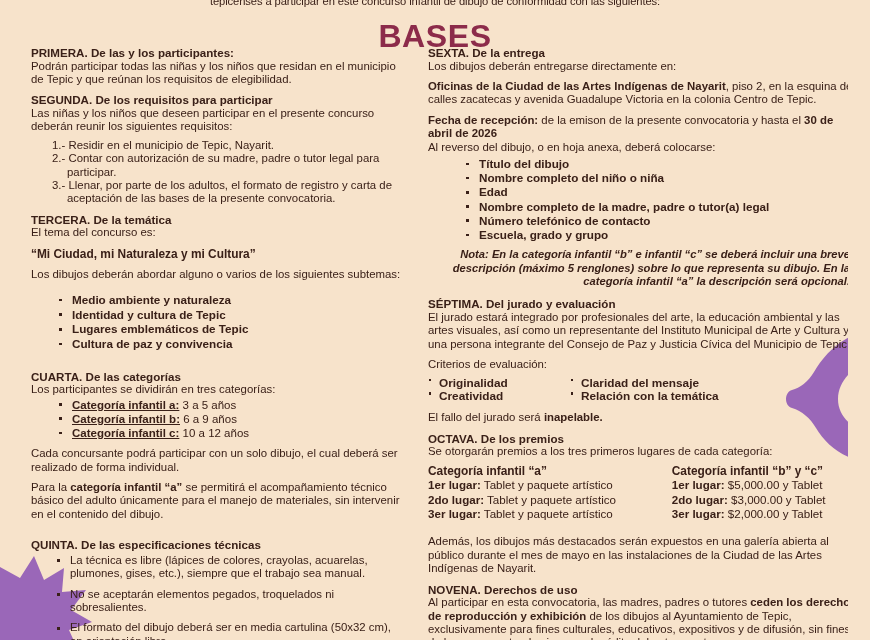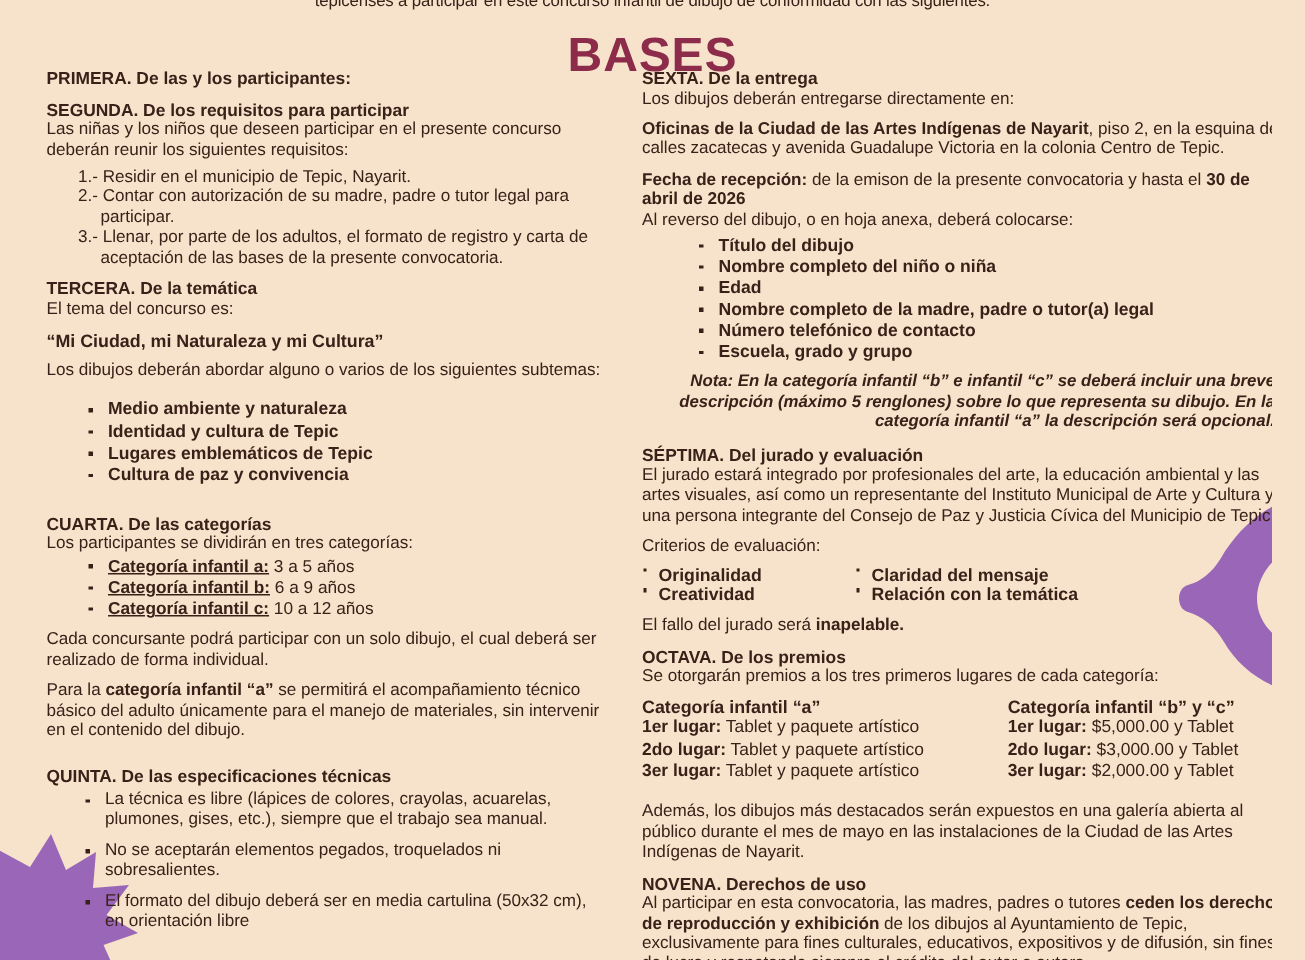--- a/index.html
+++ b/index.html
@@ -233,20 +233,21 @@
     <path fill="#9a67b8" d="M72,2 C52,10 38,26 30,40 C24,50 16,56 8,58 C0,60 0,74 8,76 C18,79 26,86 32,96 C40,110 54,122 72,128 L72,96 C62,90 54,80 54,67 C54,54 62,43 72,36 Z"></path>
   </svg>
 
   <div class="clipped-line">tepicenses a participar en este concurso infantil de dibujo de conformidad con las siguientes:</div>
 
   <div id="bases-title">BASES</div>
 
   <div id="col-left" class="column">
 
     <div class="h">PRIMERA. De las y los participantes:</div>
+    <div class="p">Podrán participar todas las niñas y los niños que residan en el municipio de Tepic y que reúnan los requisitos de elegibilidad.</div>
 
     <div class="h spaced">SEGUNDA. De los requisitos para participar</div>
     <div class="p">Las niñas y los niños que deseen participar en el presente concurso deberán reunir los siguientes requisitos:</div>
     <ol class="numlist" id="segunda-list">
       <li>1.- Residir en el municipio de Tepic, Nayarit.</li>
       <li>2.- Contar con autorización de su madre, padre o tutor legal para participar.</li>
       <li>3.- Llenar, por parte de los adultos, el formato de registro y carta de aceptación de las bases de la presente convocatoria.</li>
     </ol>
 
     <div class="h spaced">TERCERA. De la temática</div>

